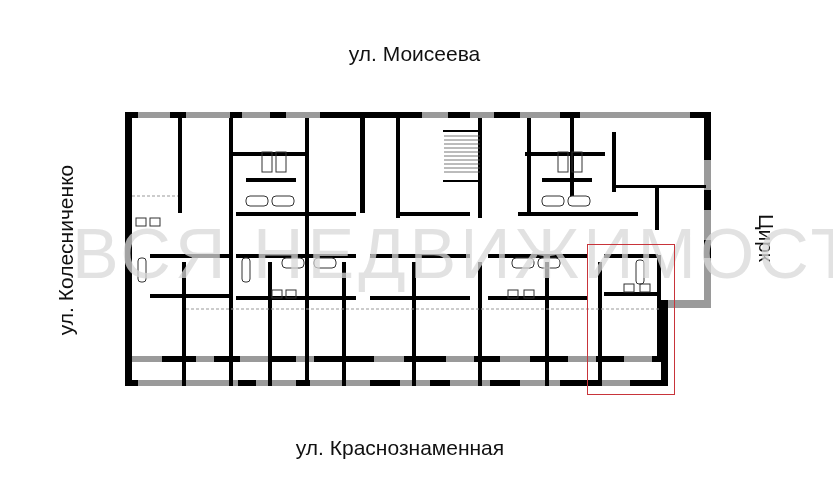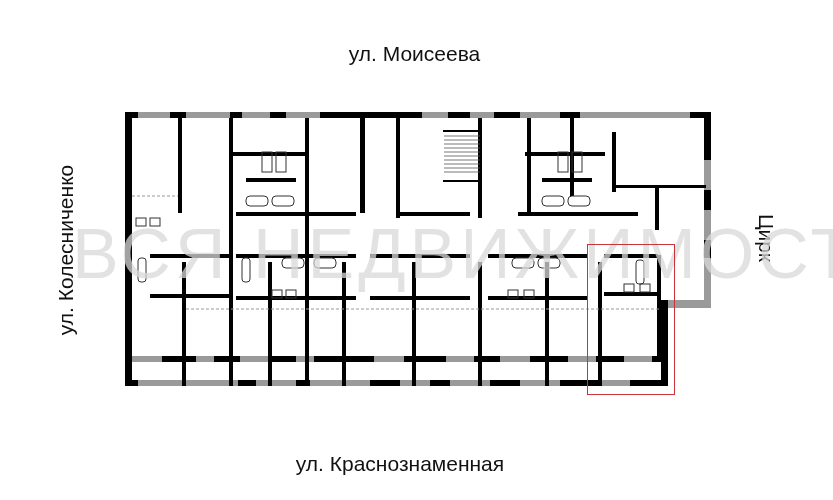--- a/index.html
+++ b/index.html
@@ -1,21 +1,21 @@
 <!DOCTYPE html>
 <html><head>
 <meta charset="utf-8">
 <style>
   html, body { margin:0; padding:0; background:#ffffff; }
   body { width:833px; height:500px; position:relative; overflow:hidden;
          font-family:"Liberation Sans", sans-serif; }
   .street { position:absolute; color:#111; font-size:21px; white-space:nowrap;
             font-family:"Liberation Sans", sans-serif; }
   #street-top { left:0; width:829px; top:42px; text-align:center; }
-  #street-bottom { left:0; width:800px; top:452px; text-align:center; }
+  #street-bottom { left:0; width:800px; top:436px; text-align:center; }
   #street-left { left:66px; top:250px; transform:translate(-50%,-50%) rotate(-90deg); }
   #street-right { left:766px; top:238px; transform:translate(-50%,-50%) rotate(90deg); }
   svg.plan { position:absolute; left:0; top:0; }
   .watermark { position:absolute; left:72px; top:214px; font-size:70px; letter-spacing:4px;
                color:#d9d9d9; opacity:0.75; white-space:nowrap; pointer-events:none;
                font-family:"Liberation Sans", sans-serif; }
   .highlight { position:absolute; left:587px; top:244px; width:88px; height:151px;
                border:1.5px solid #c8343a; box-sizing:border-box; }
 </style>
 </head>

